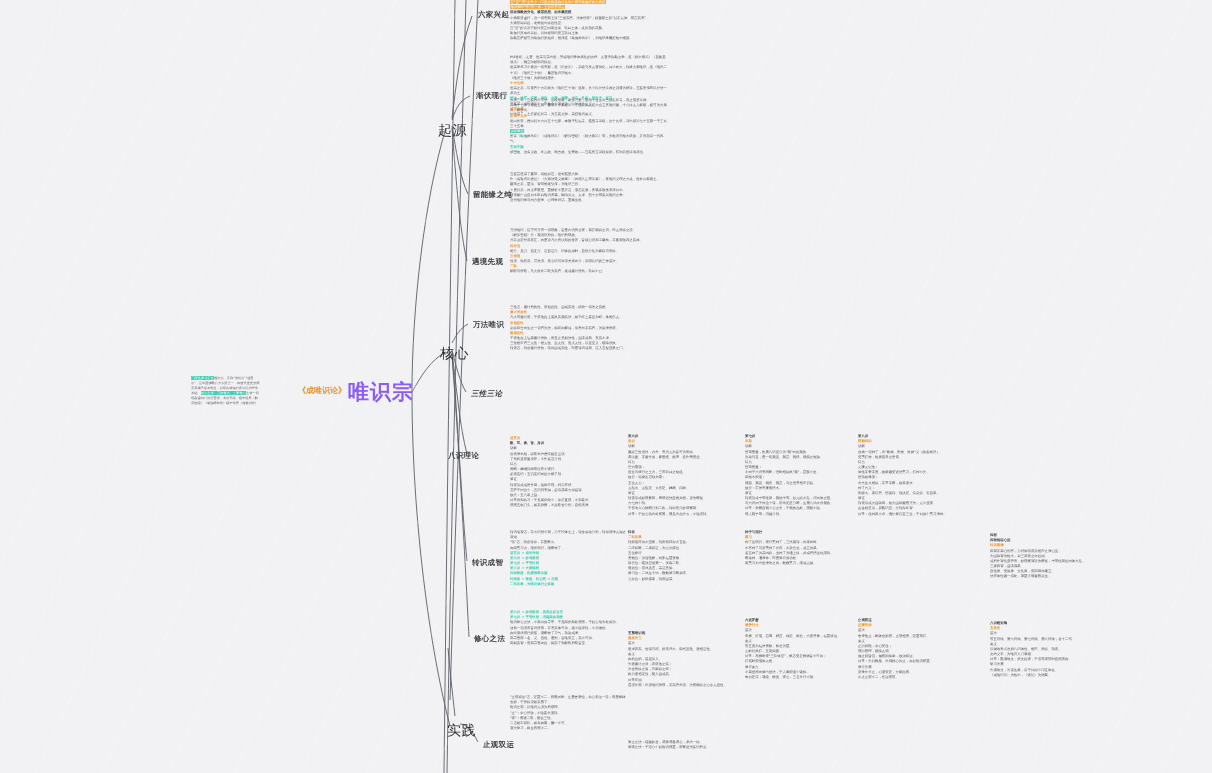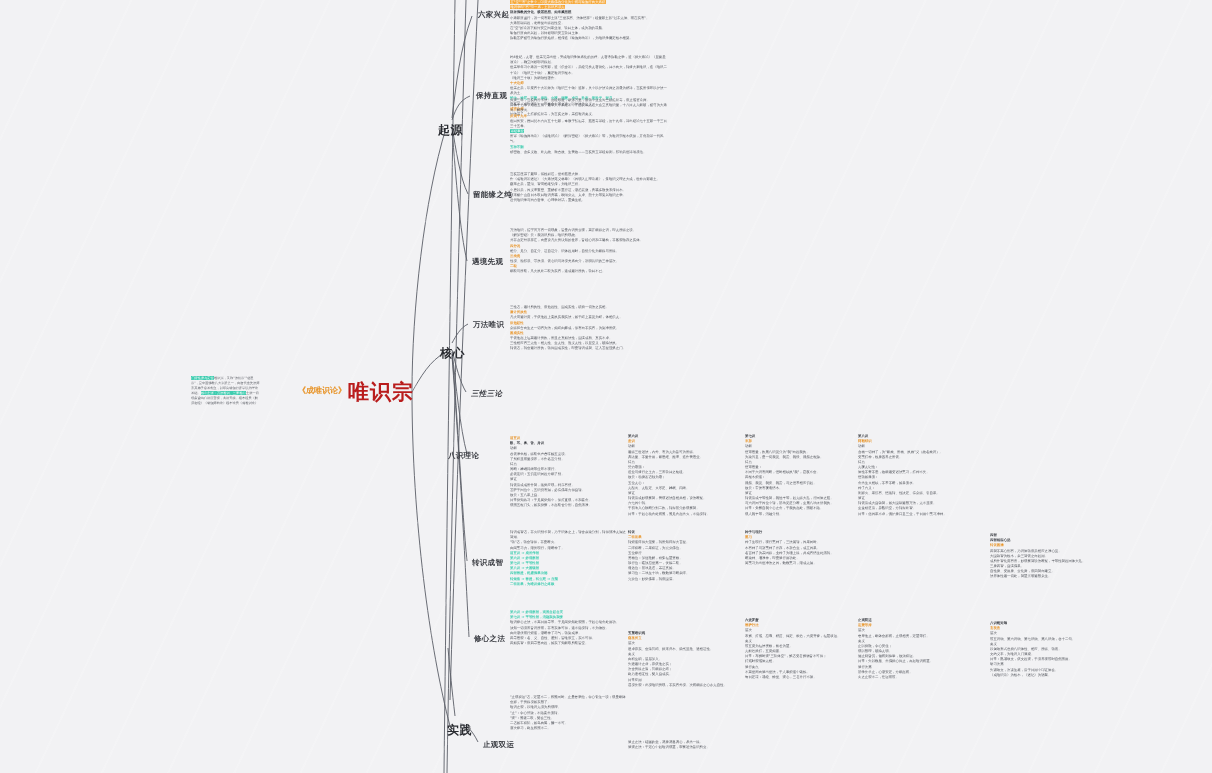--- a/index.html
+++ b/index.html
@@ -11,30 +11,30 @@
     overflow:hidden;
     position:relative;
   }
   #canvas{position:absolute;inset:0;width:1212px;height:773px;}
   svg.links{position:absolute;left:0;top:0;width:1212px;height:773px;pointer-events:none;}
   svg.links path{fill:none;stroke:#5a5d66;stroke-width:0.9;}
 
   .node{position:absolute;white-space:nowrap;}
 
   .root{
-    font-size:21px;font-weight:700;color:#b91c1c;
+    font-size:21px;font-weight:700;color:#8b5cf6;
     letter-spacing:1px;
     left:348px;top:378px;
   }
   .root-tag{
     position:absolute;left:298px;top:385px;
     font-size:8px;font-weight:700;color:#e8952a;
   }
   .branch{
-    font-size:12px;font-weight:700;color:#2a2c31;
+    font-size:14px;font-weight:400;color:#2a2c31;
     letter-spacing:0.4px;
   }
   .sub{
     font-size:7.5px;font-weight:700;color:#3a3c42;
     letter-spacing:0.3px;
   }
 
   
   .block{
     position:absolute;
@@ -107,21 +107,21 @@
 
   <div class="node root">唯识宗</div>
 
   <div class="leftblock"><span class="ln"><span class="hl-g">门派性质与定位</span></span><span class="ln">唯识宗，又称"法相宗""慈恩宗"，是中国佛教八大宗派之一，由唐代玄奘法师及其弟子窥基创立，以印度瑜伽行派学说为理论基础。</span><span class="ln"><span class="hl-g">核心主张：万法唯识、三界唯心</span></span><span class="ln">主张一切现象皆由心识所变现，离识无境。</span><span class="ln">根本经典《解深密经》《瑜伽师地论》</span><span class="ln">根本论典《成唯识论》</span></div>
 
   <div id="dyn">
       <div class="node branch" style="left: 438px; top: 122px;">起源</div>
       <div class="node branch" style="left: 440px; top: 345px; text-align: right;">核心</div>
       <div class="node branch" style="left: 447px; top: 722px;">实践</div>
       <div class="node sub" style="left: 478px; top: 10px;">六家兴起</div>
-      <div class="node sub" style="left: 476px; top: 91px;">保持直观</div>
+      <div class="node sub" style="left: 476px; top: 91px;">渐伏现行</div>
       <div class="node sub" style="left: 473px; top: 190px;">留能缘之纯</div>
       <div class="node sub" style="left: 472px; top: 257px;">遇境先观</div>
       <div class="node sub" style="left: 473px; top: 320px;">万法唯识</div>
       <div class="node sub" style="left: 471px; top: 389px; font-style: italic;">三性三论</div>
       <div class="node sub" style="left: 448px; top: 451px;">八识理论</div>
       <div class="node sub" style="left: 472px; top: 558px;">转识成智</div>
       <div class="node sub" style="left: 474px; top: 634px;">修心之法</div>
       <div class="node sub" style="left: 483px; top: 740px;">止观双运</div>
       <div class="block" style="left: 510px; top: 0px; width: 158px;">
         <span class="ln"><span class="hl-o">在"空""有"之争中，印度大乘佛教分化为中观与瑜伽行两大系统</span></span>

